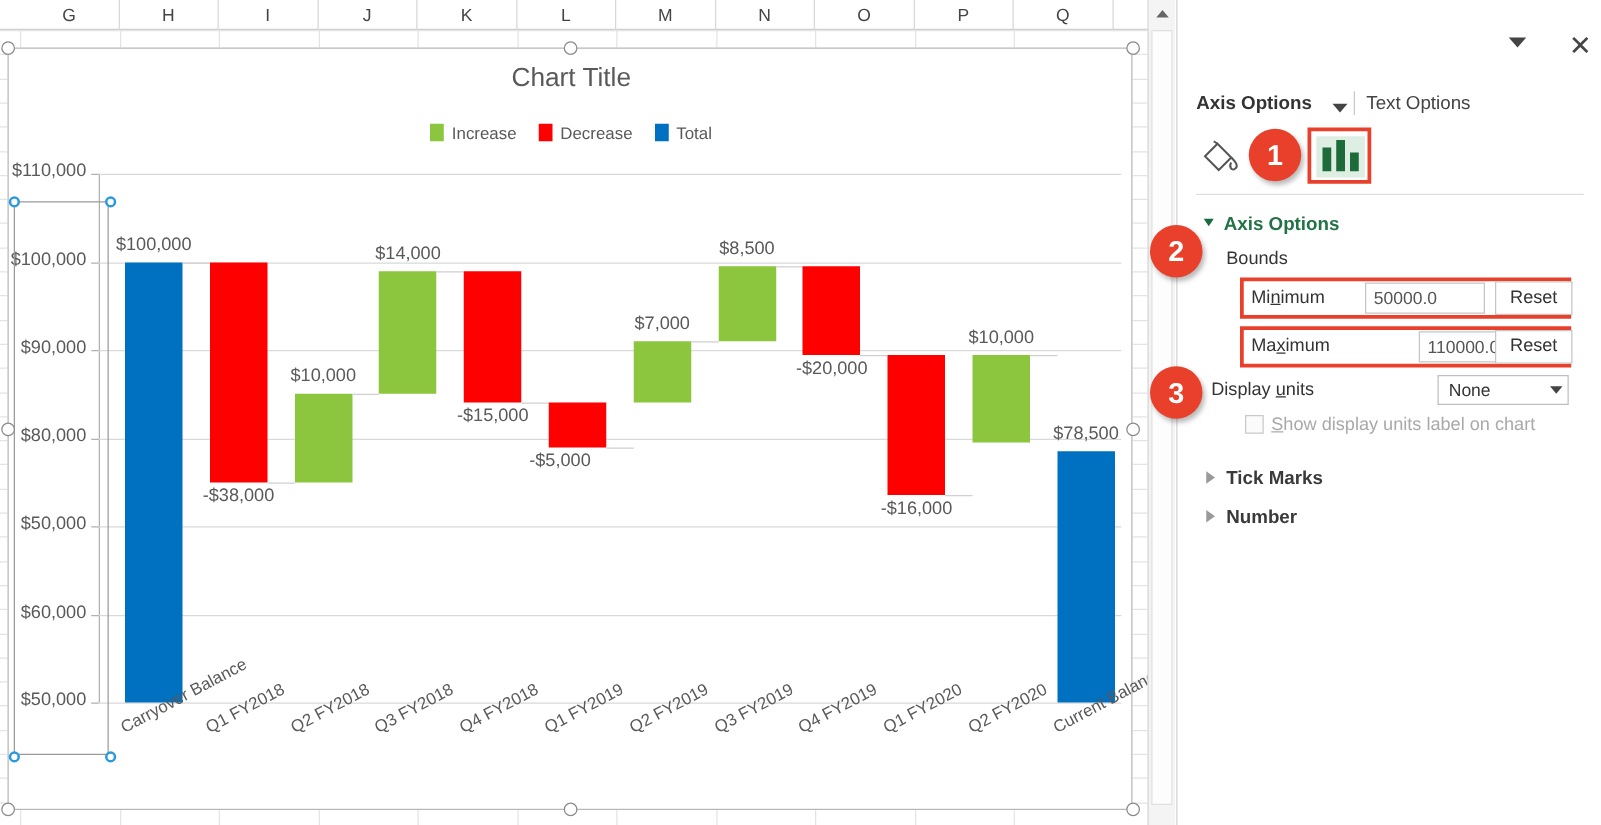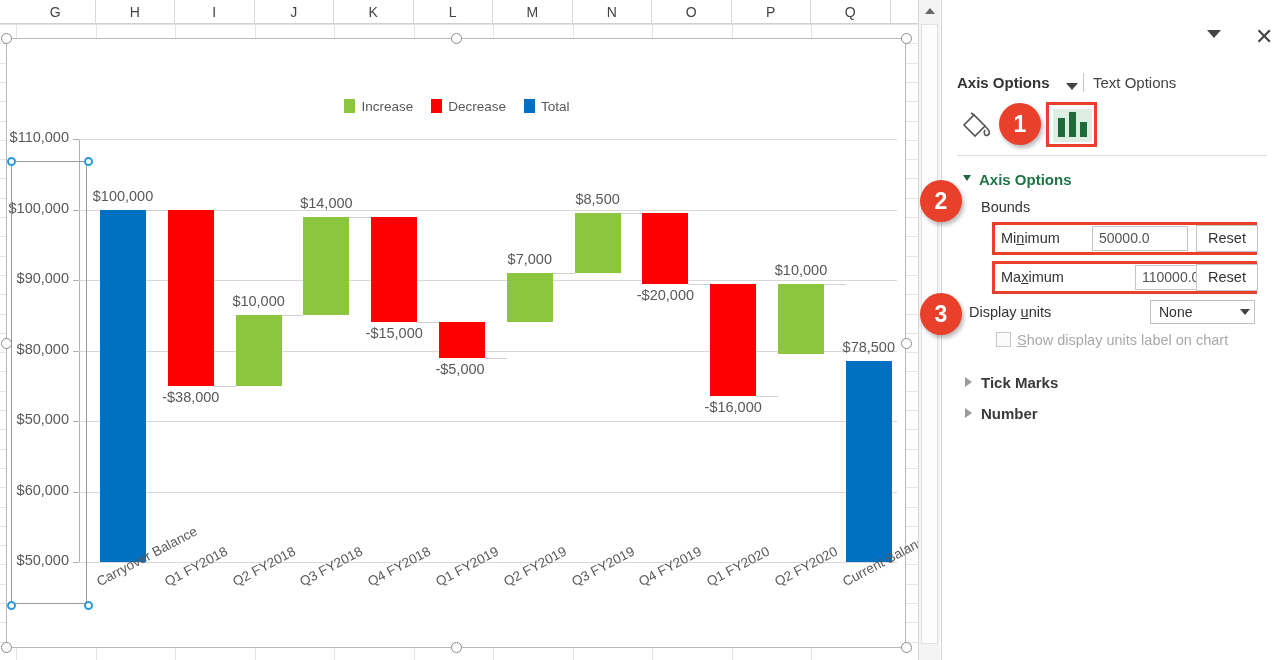--- a/index.html
+++ b/index.html
@@ -193,20 +193,21 @@
         <div class="gridline-h" style="top: 545.1px;"></div>
         <div class="gridline-h" style="top: 564.4px;"></div>
         <div class="gridline-h" style="top: 583.7px;"></div>
         <div class="gridline-h" style="top: 603px;"></div>
         <div class="gridline-h" style="top: 622.3px;"></div>
         <div class="gridline-h" style="top: 641.6px;"></div>
       </div>
   </div>
 
   <div id="chartobj">
+    <div id="charttitle">Chart Title</div>
 
     <div id="legend"><span class="lg"><span class="sw" style="background: rgb(140, 198, 63);"></span><span>Increase</span></span><span class="lg"><span class="sw" style="background: rgb(255, 0, 0);"></span><span>Decrease</span></span><span class="lg"><span class="sw" style="background: rgb(0, 112, 192);"></span><span>Total</span></span></div>
 
     <div id="plot">
       <div id="yaxisline"></div>
     <div class="plot-gl" style="top: 0px;"></div>
         <div class="tick-mark" style="top: 0px;"></div>
         <div class="ytick-label" style="top: -10px; right: 828px;">$110,000</div>
         <div class="plot-gl" style="top: 70.5px;"></div>
         <div class="tick-mark" style="top: 70.5px;"></div>
@@ -241,21 +242,21 @@
         <div class="bar" style="left: 224.4px; top: 77.55px; width: 46px; height: 98.7px; background: rgb(140, 198, 63);"></div>
         <div class="connector" style="left: 270.4px; top: 77.55px; width: 21.8px;"></div>
         <div class="bar-label" style="width: 106px; left: 194.4px; top: 55.55px;">$14,000</div>
         <div class="xcat" style="left: 218.4px; top: 437px;">Q3 FY2018</div>
         <div class="bar" style="left: 292.2px; top: 77.55px; width: 46px; height: 105.75px; background: rgb(255, 0, 0);"></div>
         <div class="connector" style="left: 338.2px; top: 183.3px; width: 21.8px;"></div>
         <div class="bar-label" style="width: 106px; left: 262.2px; top: 186.3px;">-$15,000</div>
         <div class="xcat" style="left: 286.2px; top: 437px;">Q4 FY2018</div>
         <div class="bar" style="left: 360px; top: 183.3px; width: 46px; height: 35.25px; background: rgb(255, 0, 0);"></div>
         <div class="connector" style="left: 406px; top: 218.55px; width: 21.8px;"></div>
-        <div class="bar-label" style="width: 106px; left: 328px; top: 221.55px;">-$5,000</div>
+        <div class="bar-label" style="width: 106px; left: 316px; top: 221.55px;">-$5,000</div>
         <div class="xcat" style="left: 354px; top: 437px;">Q1 FY2019</div>
         <div class="bar" style="left: 427.8px; top: 133.95px; width: 46px; height: 49.35px; background: rgb(140, 198, 63);"></div>
         <div class="connector" style="left: 473.8px; top: 133.95px; width: 21.8px;"></div>
         <div class="bar-label" style="width: 106px; left: 397.8px; top: 111.95px;">$7,000</div>
         <div class="xcat" style="left: 421.8px; top: 437px;">Q2 FY2019</div>
         <div class="bar" style="left: 495.6px; top: 74.025px; width: 46px; height: 59.925px; background: rgb(140, 198, 63);"></div>
         <div class="connector" style="left: 541.6px; top: 74.025px; width: 21.8px;"></div>
         <div class="bar-label" style="width: 106px; left: 465.6px; top: 52.025px;">$8,500</div>
         <div class="xcat" style="left: 489.6px; top: 437px;">Q3 FY2019</div>
         <div class="bar" style="left: 563.4px; top: 74.025px; width: 46px; height: 70.5px; background: rgb(255, 0, 0);"></div>

